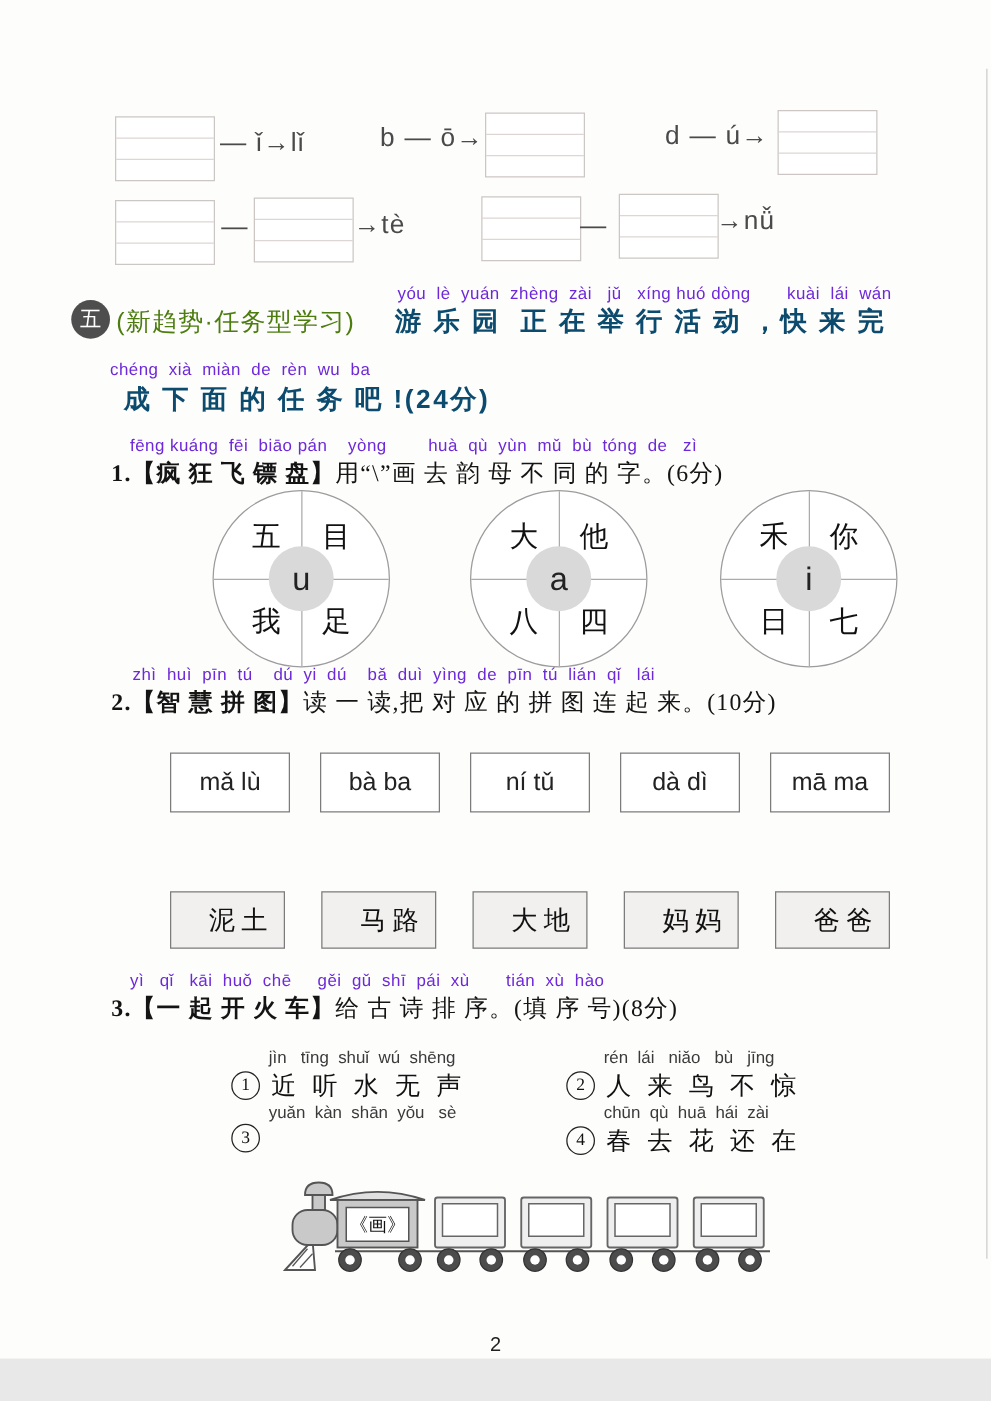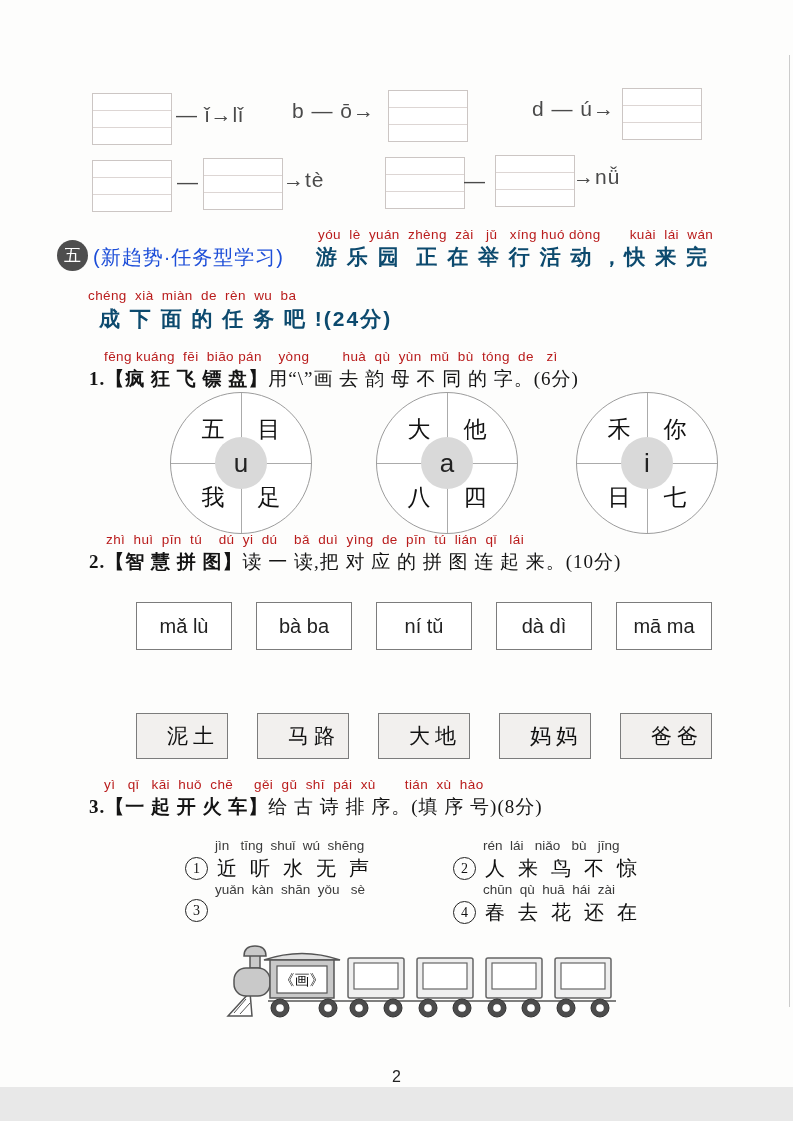--- a/index.html
+++ b/index.html
@@ -6,25 +6,25 @@
   .page{position:relative;width:793px;height:1087px;margin:0 auto;background:#fdfdfc;overflow:hidden;
         font-family:"Liberation Sans",sans-serif;color:#1c1c1c;}
 
   
   .wbox{position:absolute;width:78px;height:50px;border:1px solid #ccc6c4;background-color:#fff;
         background-image:linear-gradient(#ddd6d4,#ddd6d4),linear-gradient(#ddd6d4,#ddd6d4);
         background-size:100% 1px;background-position:0 16px,0 33px;background-repeat:no-repeat;}
 
   .ptext{position:absolute;font:21px "Liberation Sans",sans-serif;color:#4a4a4a;letter-spacing:1px;white-space:pre;}
 
-  .pinyin{position:absolute;font:13.5px "Liberation Sans",sans-serif;color:#b91c1c;white-space:pre;letter-spacing:.4px;}
+  .pinyin{position:absolute;font:13.5px "Liberation Sans",sans-serif;color:#6d28d9;white-space:pre;letter-spacing:.4px;}
 
   .badge{position:absolute;width:31px;height:31px;border-radius:50%;background:#4e4e4e;color:#fff;
          display:flex;align-items:center;justify-content:center;font:17px "Liberation Sans",sans-serif;}
-  .tag{position:absolute;font:20px "Liberation Sans",sans-serif;color:#1d4ed8;letter-spacing:1px;white-space:pre;}
+  .tag{position:absolute;font:20px "Liberation Sans",sans-serif;color:#4d7c0f;letter-spacing:1px;white-space:pre;}
   .bigbold{position:absolute;font:bold 21px "Liberation Sans",sans-serif;color:#0c4a6e;white-space:pre;letter-spacing:2px;text-align:center;}
 
   .qtext{position:absolute;font:19px "Liberation Serif",serif;color:#141414;white-space:pre;letter-spacing:1px;}
   .qtext b{font-weight:bold;}
 
   
   .wheel{position:absolute;width:140px;height:140px;border:1px solid #9c9c9c;border-radius:50%;background:#fff;}
   .wheel .vl{position:absolute;left:50%;top:0;bottom:0;width:1px;background:#ababab;}
   .wheel .hl{position:absolute;top:50%;left:0;right:0;height:1px;background:#ababab;}
   .wheel .hub{position:absolute;left:50%;top:50%;width:52px;height:52px;margin:-26px 0 0 -26px;border-radius:50%;
@@ -51,21 +51,21 @@
   .scan-edge{position:absolute;right:3px;top:55px;height:952px;width:1px;background:#ccc;}
 </style>
 </head>
 <body>
 
 <div class="page">
 
   <div class="wbox" style="left:92px;top:93px"></div>
   <span class="ptext" style="left:176px;top:103px">— ǐ→lǐ</span>
 
-  <span class="ptext" style="left:292px;top:99px">b — ō→</span>
+  <span class="ptext" style="left:304px;top:99px">b — ō→</span>
   <div class="wbox" style="left:388px;top:90px"></div>
 
   <span class="ptext" style="left:532px;top:97px">d — ú→</span>
   <div class="wbox" style="left:622px;top:88px"></div>
 
   <div class="wbox" style="left:92px;top:160px"></div>
   <span class="ptext" style="left:177px;top:170px">—</span>
   <div class="wbox" style="left:203px;top:158px"></div>
   <span class="ptext" style="left:283px;top:168px">→tè</span>
 

